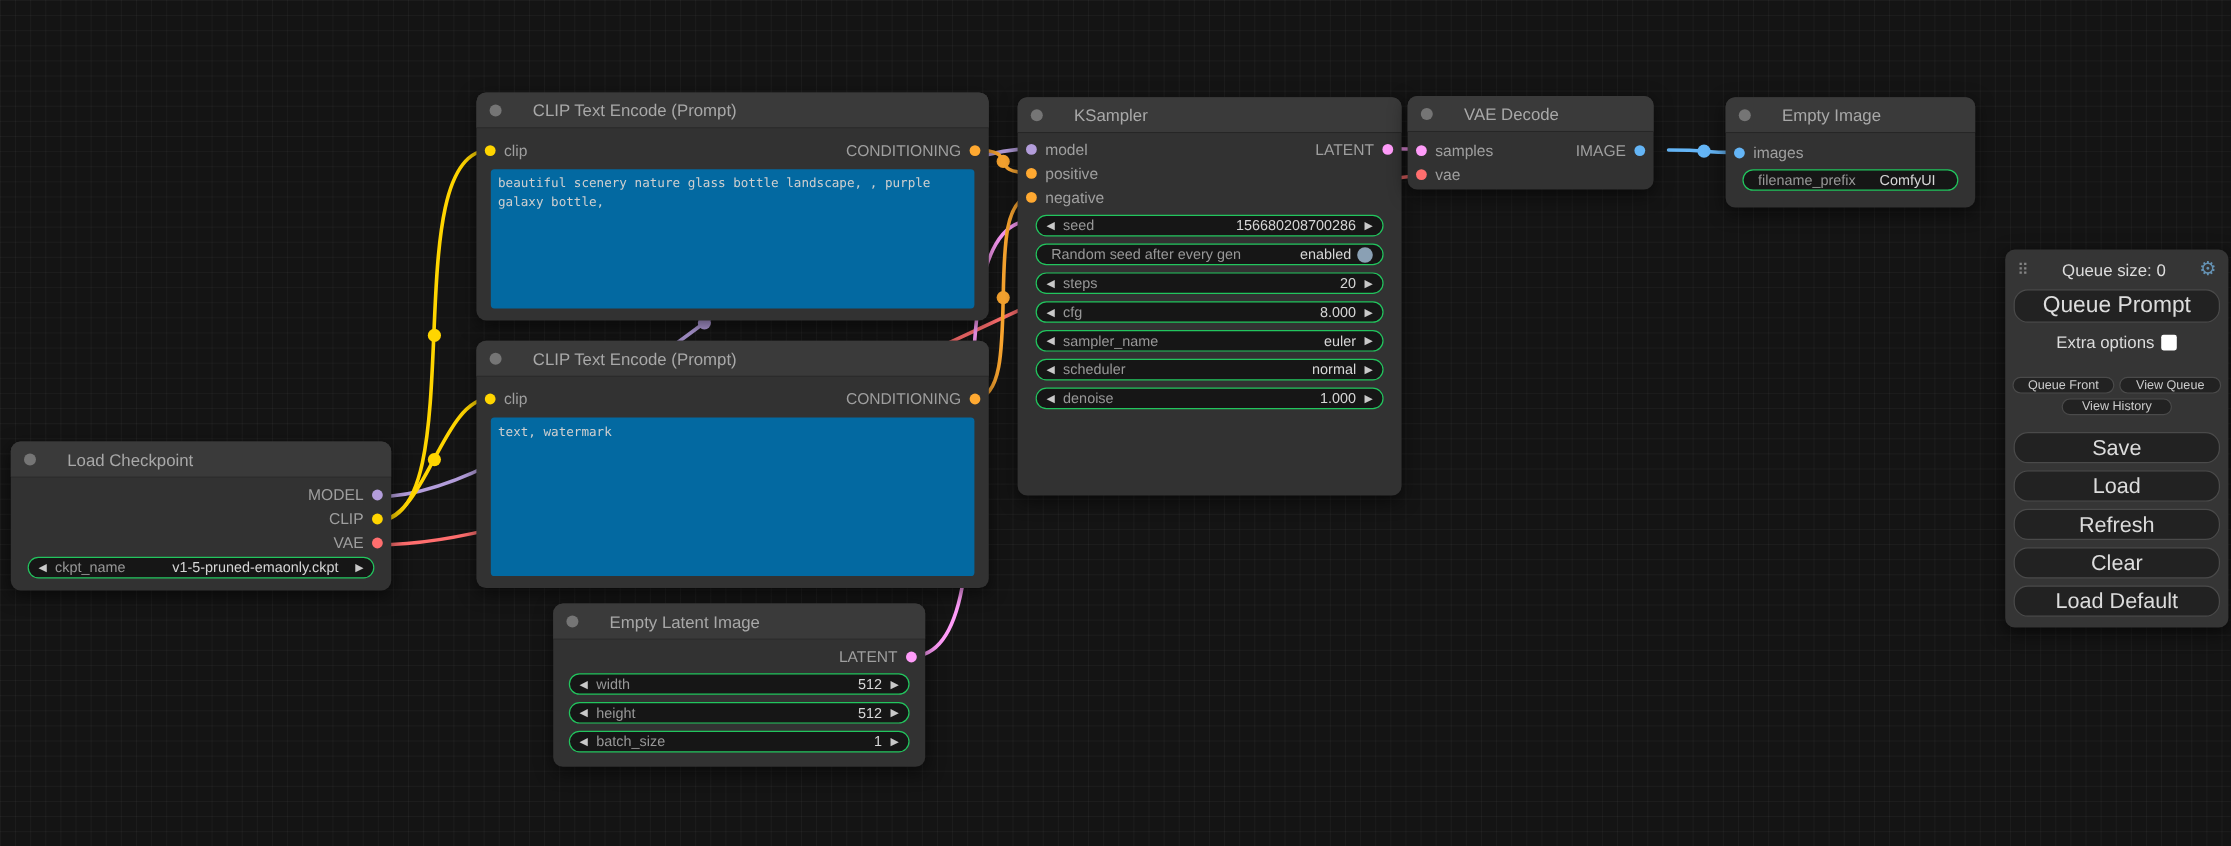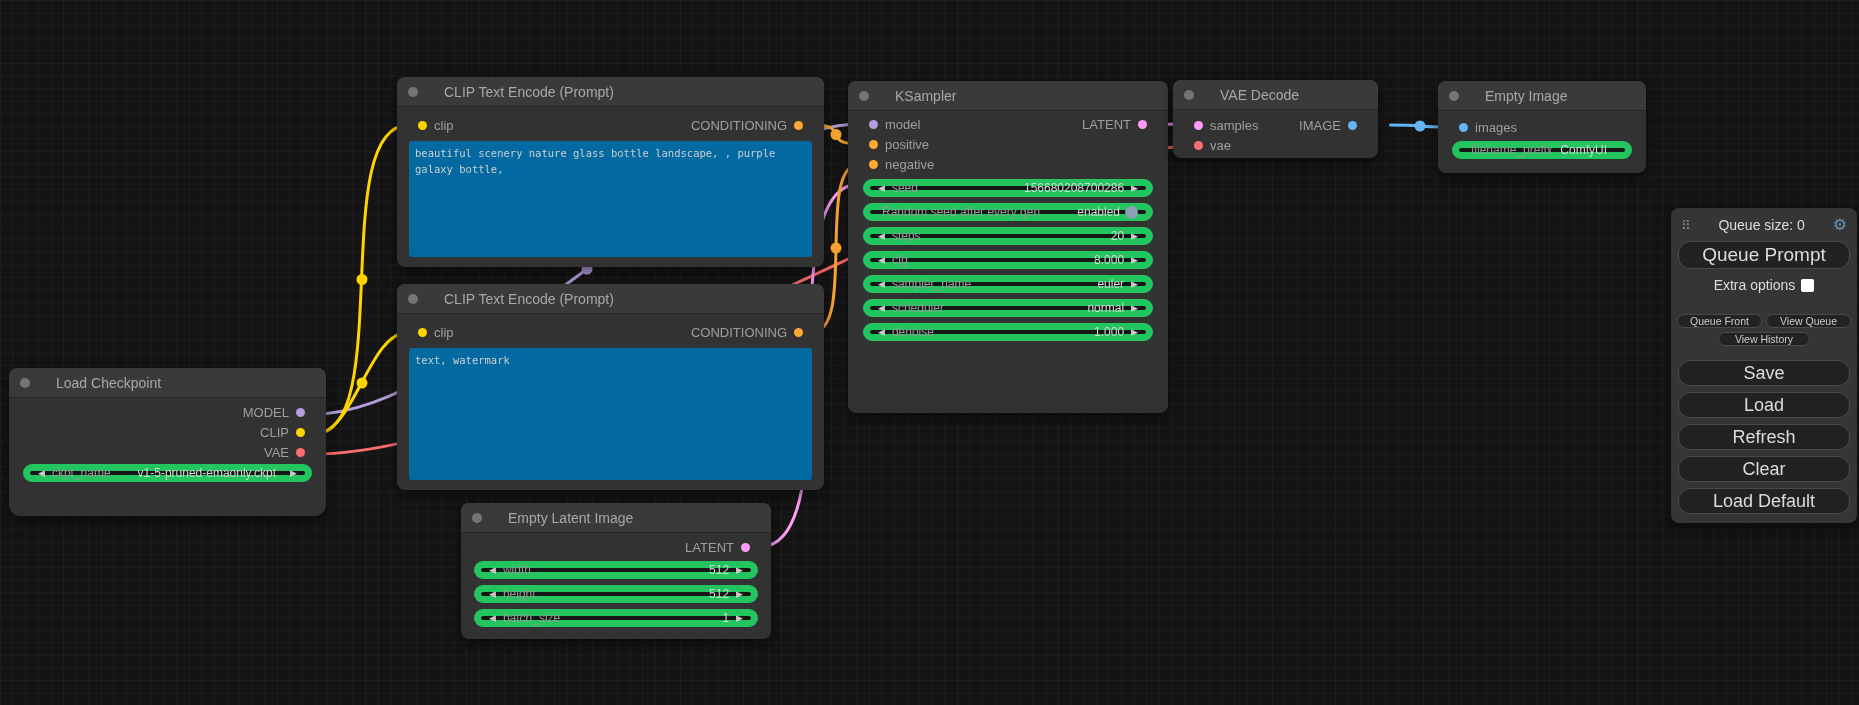--- a/index.html
+++ b/index.html
@@ -17,27 +17,27 @@
   .node{
     position:absolute;background:#323232;border-radius:8px;z-index:1;
     box-shadow:0 4px 14px rgba(0,0,0,.55);box-sizing:border-box;
   }
   .node-title{
     height:30px;display:flex;align-items:center;gap:26px;padding:0 11px;
     background:#3a3a3a;border-radius:8px 8px 0 0;border-bottom:1px solid #262626;
     color:#a8a8a8;font-size:14px;box-sizing:border-box;white-space:nowrap;
   }
   .tdot{width:10px;height:10px;border-radius:50%;flex:none;}
-  .slot-row{height:20px;display:flex;align-items:center;padding:0 21px;color:#9f9f9f;font-size:13px;}
+  .slot-row{height:20px;display:flex;align-items:center;padding:0 7px;color:#9f9f9f;font-size:13px;}
   .sdot{width:9px;height:9px;border-radius:50%;flex:none;}
   .in-group{display:flex;align-items:center;gap:7px;}
   .out-group{display:flex;align-items:center;gap:7px;margin-left:auto;}
   .row-out{justify-content:flex-end;gap:7px;}
   .widget{
-    height:18px;background:#161616;border:7px solid #22c55e;border-radius:10px;
+    height:18px;background:#161616;border:1px solid #22c55e;border-radius:10px;
     display:flex;align-items:center;padding:0 8px;font-size:12px;color:#989898;
     box-sizing:border-box;margin:0 15px 6px 15px;white-space:nowrap;
   }
   .widget.wide{margin:0 14px 6px 14px;}
   .warr{font-size:9px;color:#c9c9c9;line-height:1;}
   .wlabel{margin-left:7px;}
   .wlabel-noarr{margin-left:4px;}
   .wvalue{margin-left:auto;color:#d6d6d6;margin-right:7px;}
   .prompt{
     margin:6px 12px;background:#0369a1;border-radius:3px;padding:5px 6px;
@@ -90,21 +90,21 @@
     <circle cx="809.5" cy="365.5" r="5.5" fill="#FF9CF9"></circle>
     <circle cx="362" cy="279.5" r="5.5" fill="#FFD500"></circle>
     <circle cx="362" cy="383" r="5.5" fill="#FFD500"></circle>
     <circle cx="836" cy="134.5" r="5.5" fill="#FFA931"></circle>
     <circle cx="836" cy="248" r="5.5" fill="#FFA931"></circle>
     <circle cx="1182.5" cy="124.5" r="5.5" fill="#FF9CF9"></circle>
     <circle cx="1420" cy="126" r="5.5" fill="#64B5F6"></circle>
   </g>
 </svg>
 
-<div class="node" style="left:9px;top:368px;width:317px;height:148px;border-radius:11px;">
+<div class="node" style="left:9px;top:368px;width:317px;height:124px;">
   <div class="node-title">
     <span class="tdot" style="background-color: rgb(117, 117, 117);"></span>
     <span>Load Checkpoint</span>
   </div>
   <div style="margin-top:4px;">
     <div class="slot-row row-out">
       <span>MODEL</span>
       <span class="sdot" style="background-color: rgb(179, 157, 219);"></span>
     </div>
     <div class="slot-row row-out">

